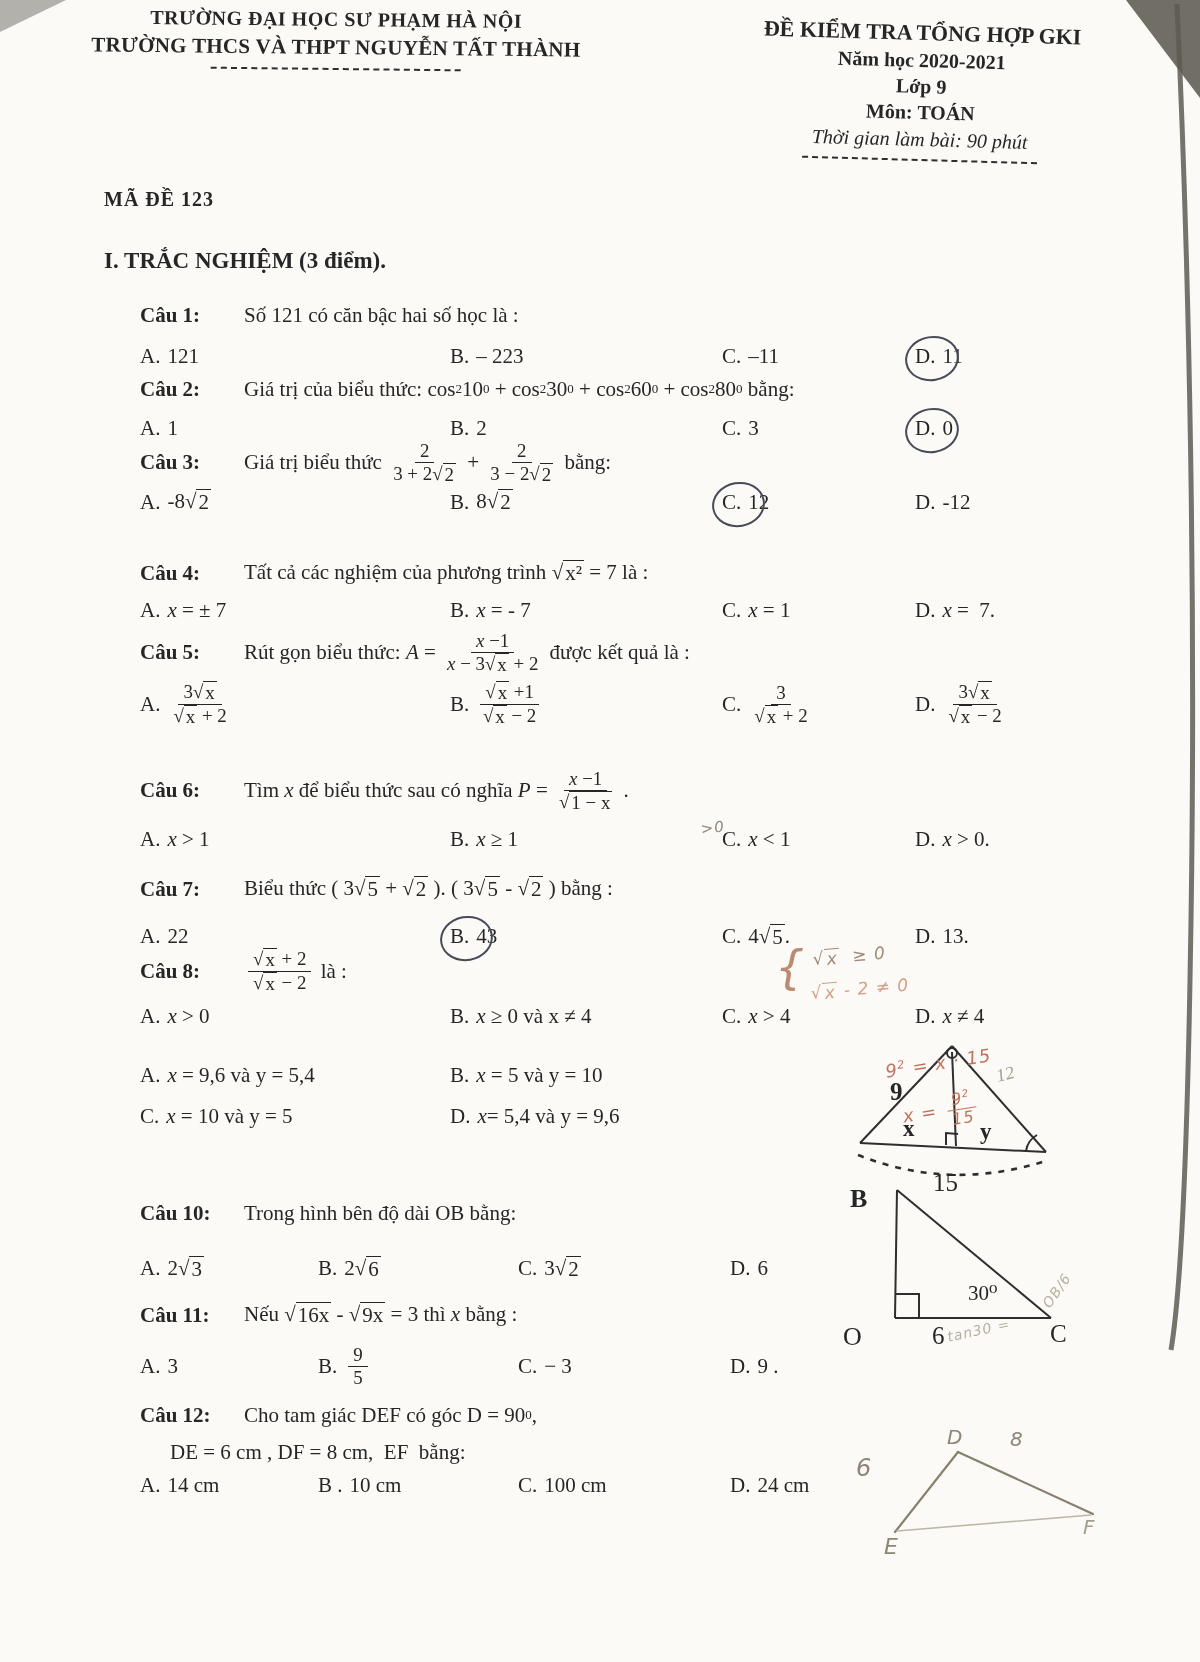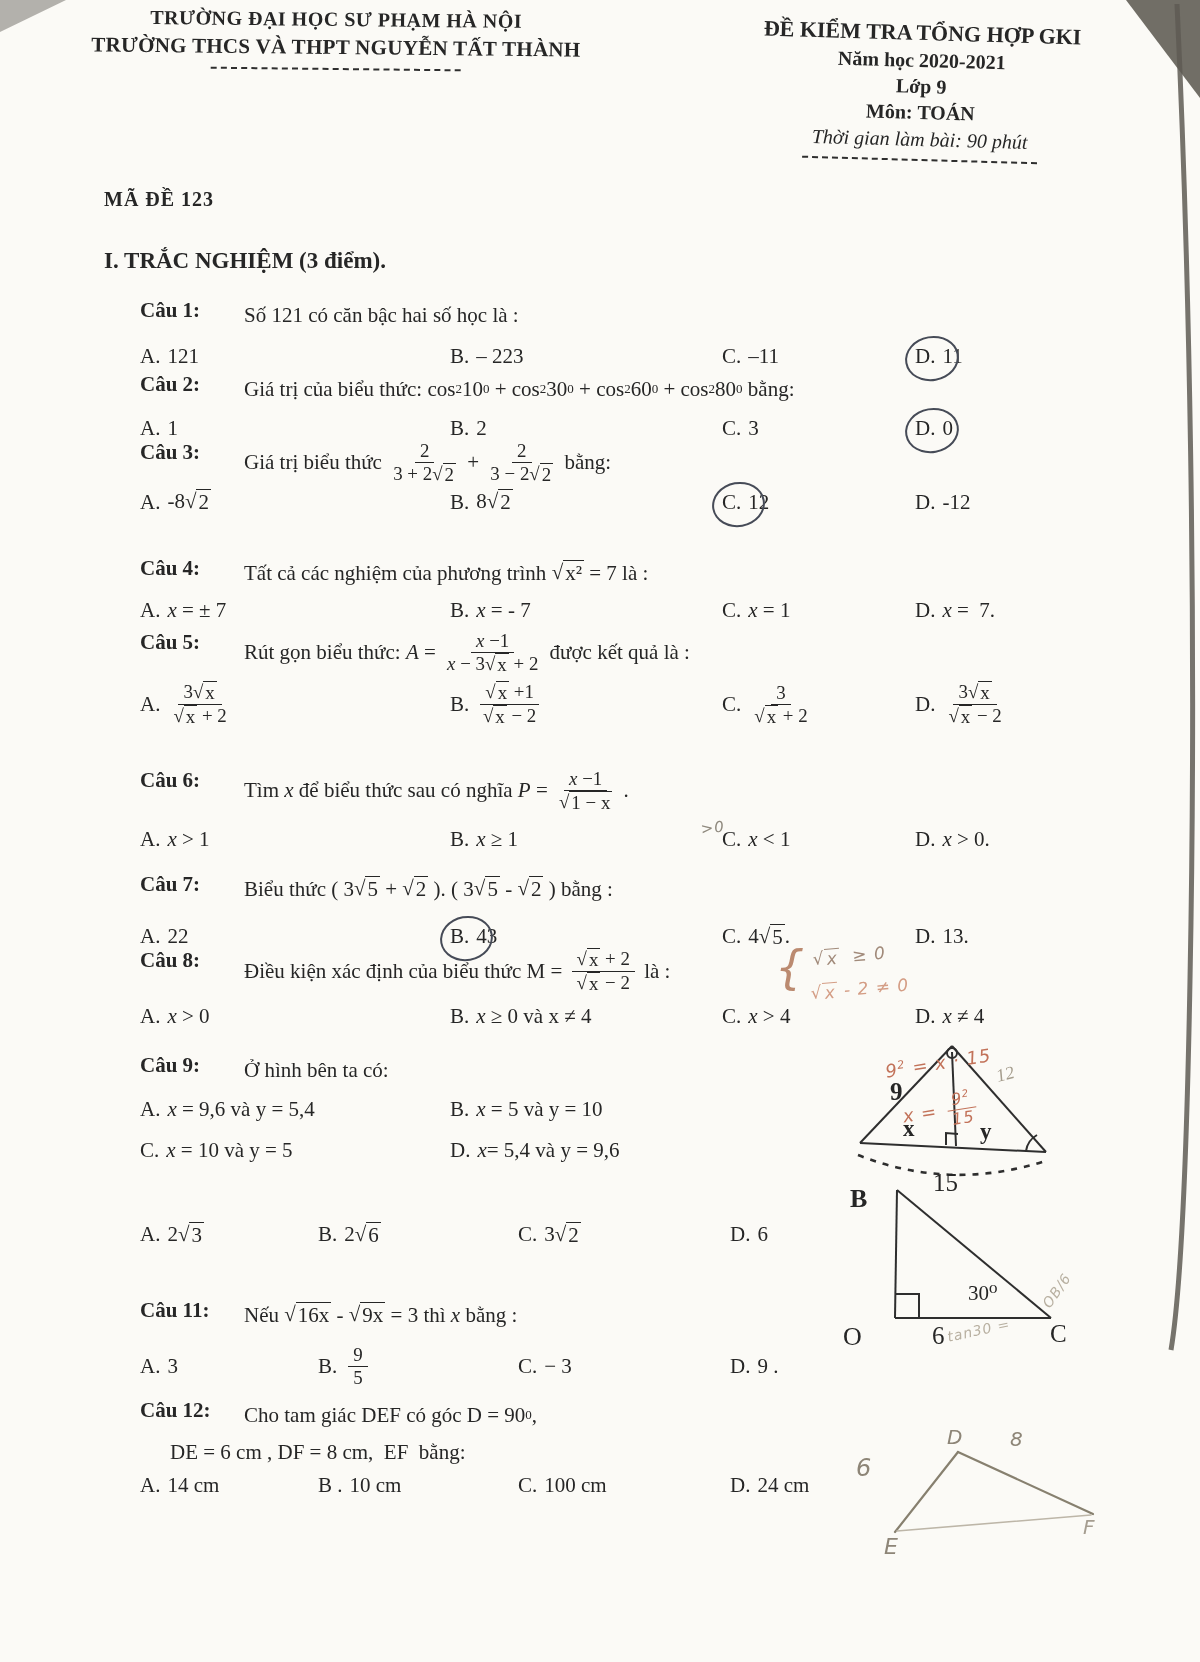--- a/index.html
+++ b/index.html
@@ -15,21 +15,21 @@
   .h2c{font-size:20px;font-style:italic;margin-top:4px;}
   .dash{border-bottom:2.6px dashed #2e2e2e;width:250px;margin:8px auto 0;}
   .dash2{width:235px;}
   .exam-code{position:absolute;left:104px;top:188px;font-size:20px;font-weight:bold;letter-spacing:1px;}
   .section-title{position:absolute;left:104px;top:248px;font-size:23px;font-weight:bold;}
   
   #questions{position:absolute;inset:0;}
   .q{position:absolute;left:0;width:100%;}
   .q1{top:298px}.q2{top:372px}.q3{top:440px}.q4{top:556px}.q5{top:630px}.q6{top:768px}
   .q7{top:872px}.q8{top:948px}.q9{top:1053px}.q10{top:1196px}.q11{top:1298px}.q12{top:1398px}
-  .qhead{display:flex;padding-left:140px;min-height:34px;}
+  .qhead{display:flex;align-items:center;padding-left:140px;min-height:34px;}
   .qlabel{width:104px;flex:none;font-weight:bold;}
   .qprompt{display:inline-flex;align-items:center;}
   .qprompt>span,.optbody>span,.note>span{white-space:pre;}
   .qline2{padding-left:170px;margin-top:8px;}
   .qline2>span{white-space:pre;}
   .opts{display:grid;padding-left:140px;}
   .wide{grid-template-columns:310px 272px 193px 1fr;}
   .mid{grid-template-columns:178px 200px 212px 1fr;}
   .two{grid-template-columns:310px 1fr;}
   .q1 .opts{margin-top:12px}.q2 .opts{margin-top:10px}.q3 .opts{margin-top:4px}.q4 .opts{margin-top:8px}
@@ -367,21 +367,20 @@
             <span class="optbody">
               <span>13.</span>
             </span>
           </span>
         </div>
       </div>
       <div class="q q8">
         <div class="qhead">
           <span class="qlabel">Câu 8:</span>
           <span class="qprompt">
-            <span>Điều kiện xác định của biểu thức M = </span>
             <span class="frac"><span class="fn"><span class="rad"><span class="rsign">√</span><span class="rbar">x</span></span><span> + 2</span></span><span class="fd"><span class="rad"><span class="rsign">√</span><span class="rbar">x</span></span><span> − 2</span></span></span>
             <span> là :</span>
           </span>
         </div>
         <div class="opts wide">
           <span class="opt">
             <span class="optlabel">A.</span>
             <span class="optbody">
               <span class="it">x</span>
               <span> &gt; 0</span>
@@ -404,26 +403,20 @@
           <span class="opt">
             <span class="optlabel">D.</span>
             <span class="optbody">
               <span class="it">x</span>
               <span> ≠ 4</span>
             </span>
           </span>
         </div>
       </div>
       <div class="q q9">
-        <div class="qhead">
-          <span class="qlabel">Câu 9:</span>
-          <span class="qprompt">
-            <span>Ở hình bên ta có:</span>
-          </span>
-        </div>
         <div class="opts two">
           <span class="opt">
             <span class="optlabel">A.</span>
             <span class="optbody">
               <span class="it">x</span>
               <span> = 9,6 và y = 5,4</span>
             </span>
           </span>
           <span class="opt">
             <span class="optlabel">B.</span>
@@ -444,20 +437,26 @@
           <span class="opt">
             <span class="optlabel">D.</span>
             <span class="optbody">
               <span class="it">x</span>
               <span>= 5,4 và y = 9,6</span>
             </span>
           </span>
         </div>
       </div>
       <div class="q q10">
+        <div class="qhead">
+          <span class="qlabel">Câu 10:</span>
+          <span class="qprompt">
+            <span>Trong hình bên độ dài OB bằng:</span>
+          </span>
+        </div>
         <div class="opts mid">
           <span class="opt">
             <span class="optlabel">A.</span>
             <span class="optbody">
               <span>2</span>
               <span class="rad"><span class="rsign">√</span><span class="rbar">3</span></span>
             </span>
           </span>
           <span class="opt">
             <span class="optlabel">B.</span>

